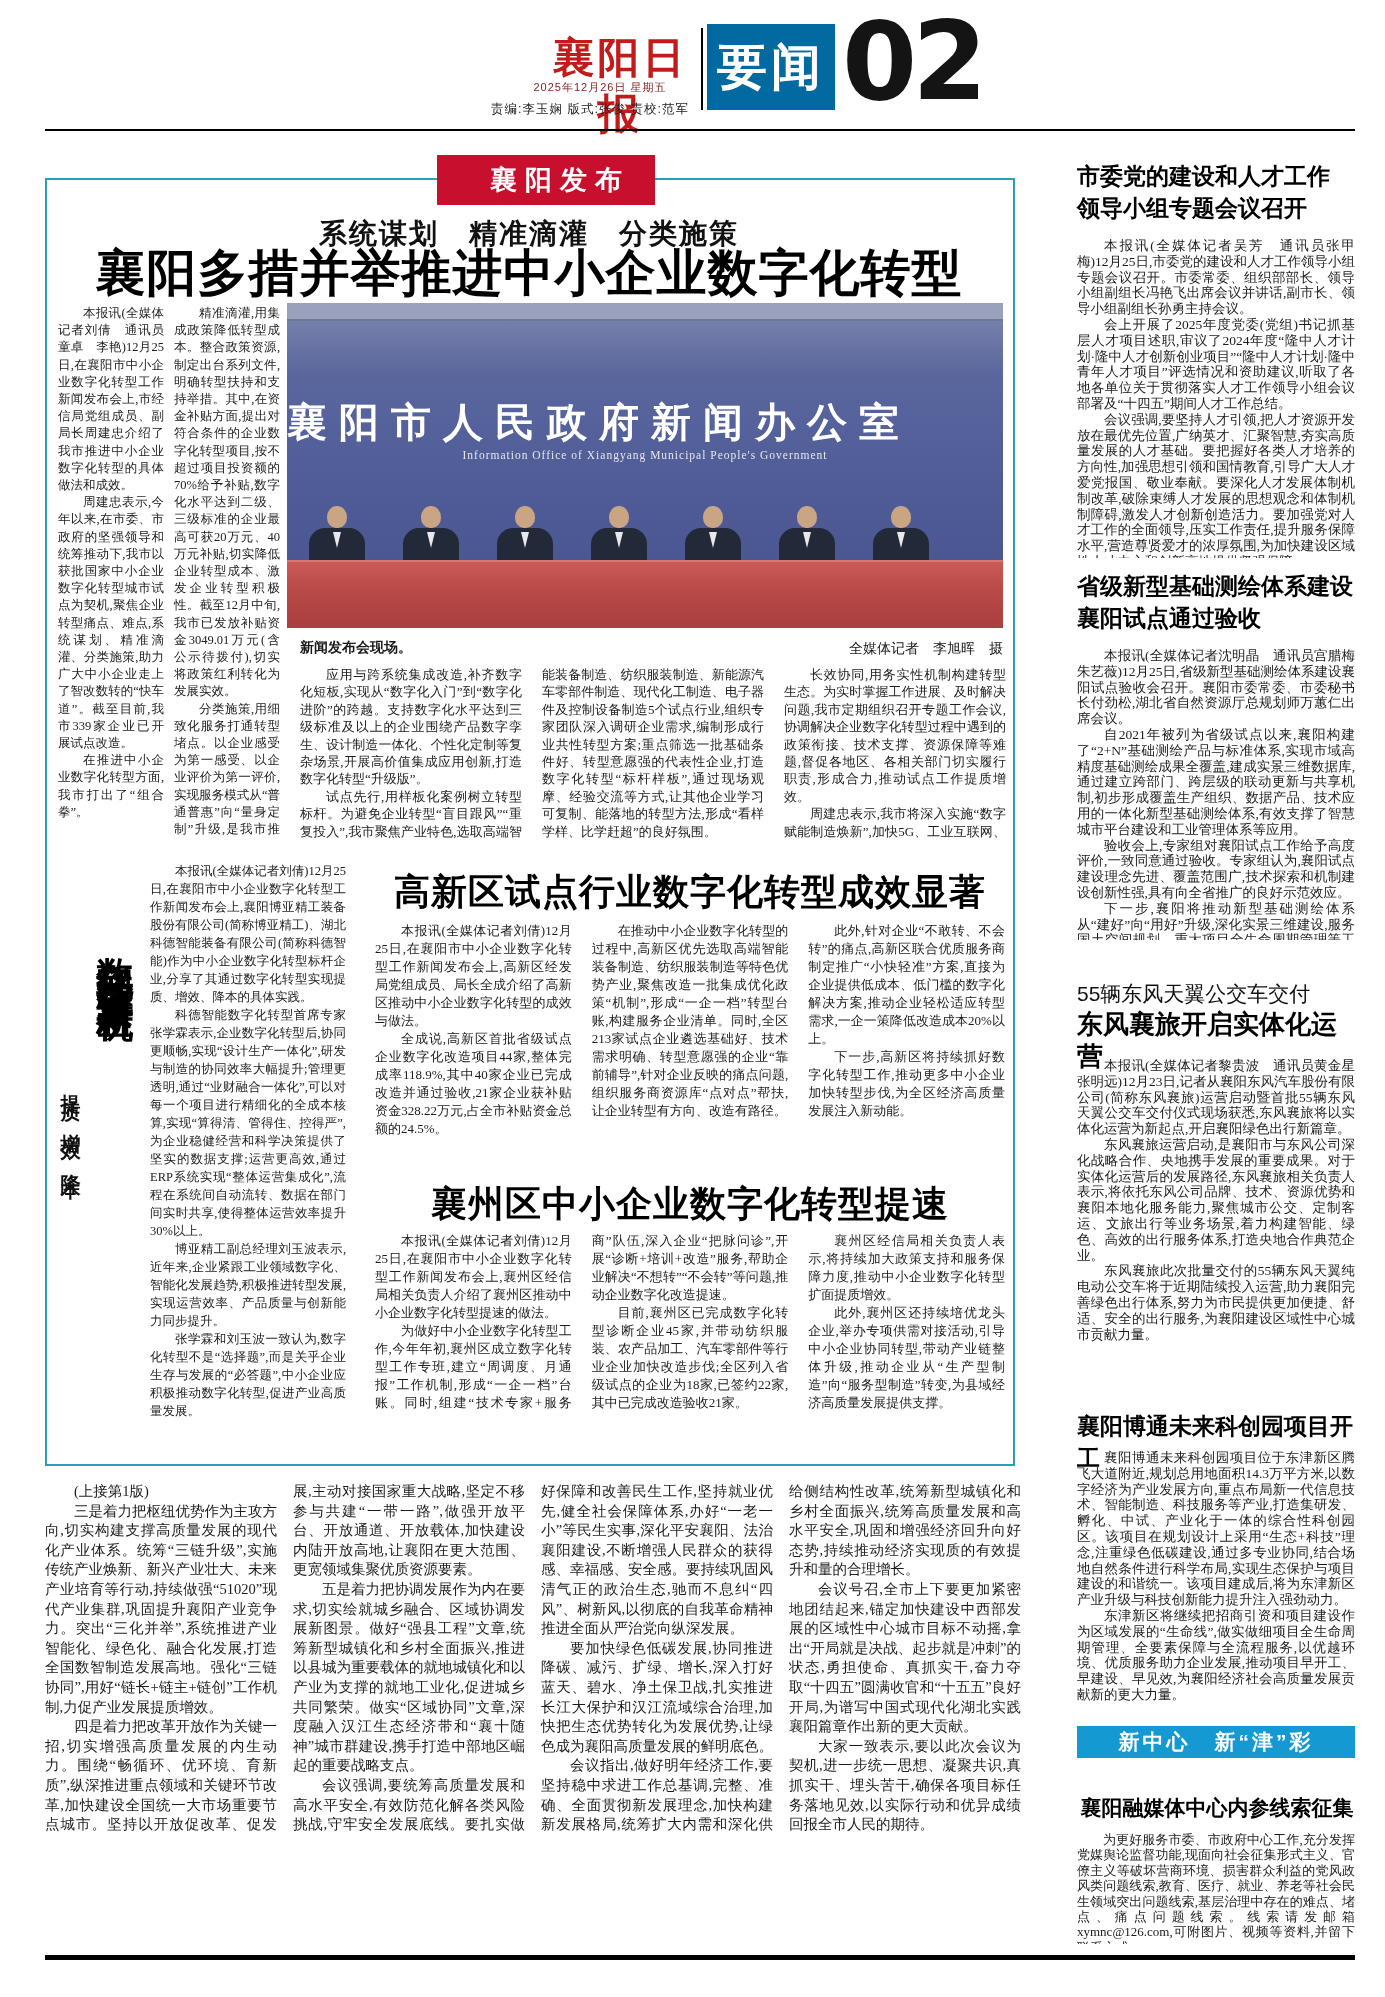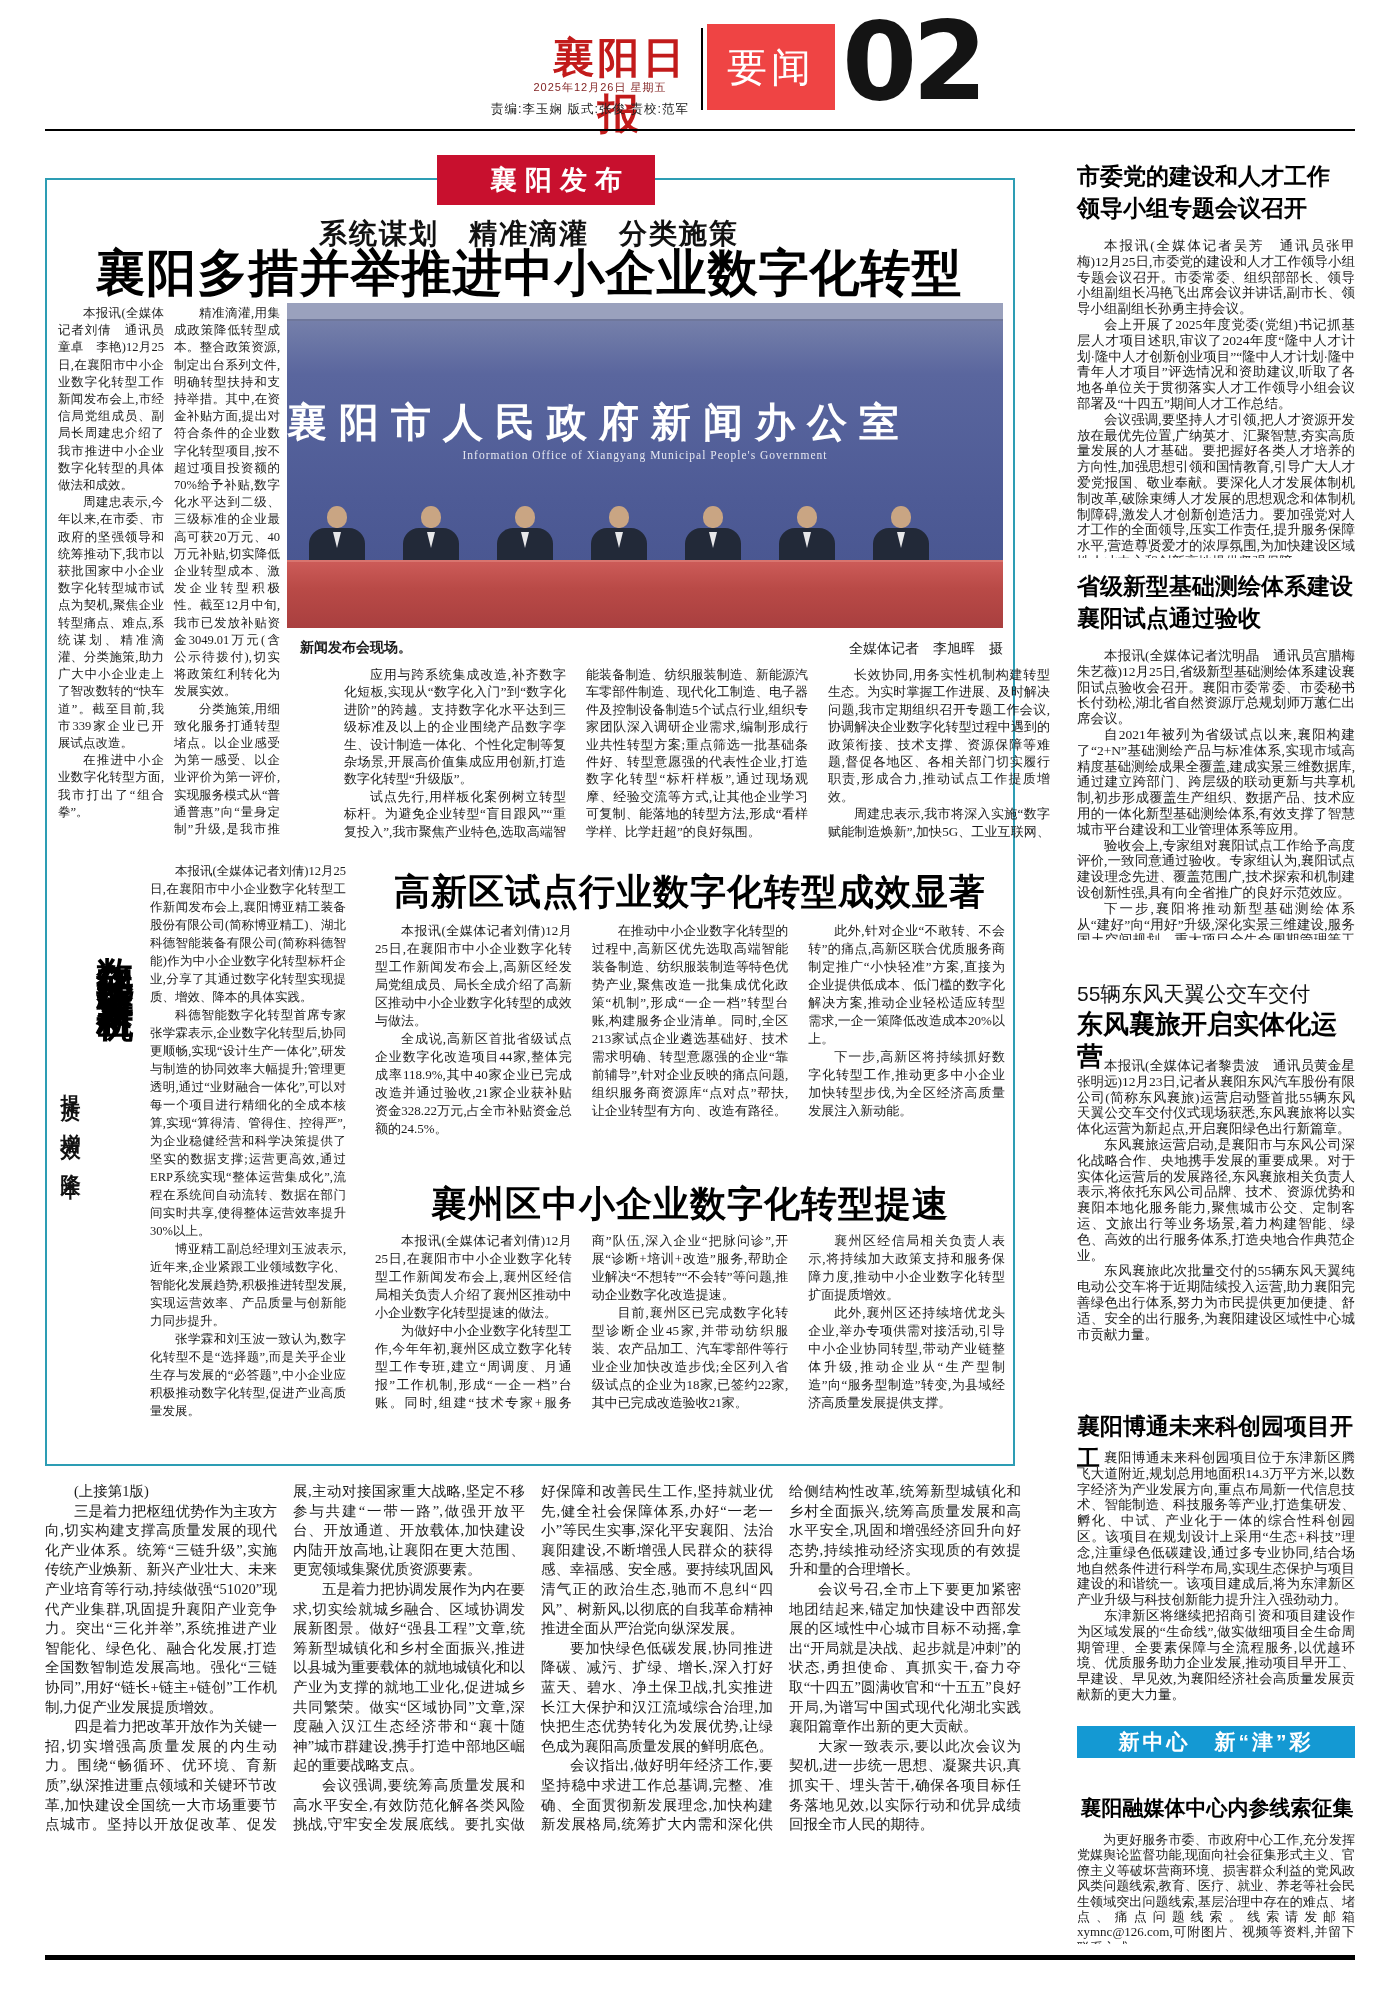--- a/index.html
+++ b/index.html
@@ -5,22 +5,22 @@
   html,body{margin:0;padding:0;background:#e8e8e8;}
   #page{position:relative;width:1385px;height:1997px;background:#ffffff;margin:0 auto;overflow:hidden;
         font-family:"Liberation Serif","DejaVu Serif",serif;color:#1a1a1a;}
   .abs{position:absolute;}
   .sans{font-family:"Liberation Sans","DejaVu Sans",sans-serif;}
   .rule{background:#000;}
   
   .logo{font-size:42px;font-weight:900;color:#c21b1b;letter-spacing:3px;font-family:"Liberation Serif","DejaVu Serif",serif;}
   .dateline{font-size:11px;color:#7f1d1d;text-align:center;letter-spacing:1px;}
   .staffline{font-size:12.5px;color:#222;text-align:center;letter-spacing:1px;}
-  .yw-box{background:#ef4444;color:#fff;display:flex;align-items:center;justify-content:center;
-          font-size:40px;font-weight:400;letter-spacing:4px;}
+  .yw-box{background:#0369a1;color:#fff;display:flex;align-items:center;justify-content:center;
+          font-size:50px;font-weight:700;letter-spacing:4px;}
   .pagenum{font-size:108px;font-weight:700;letter-spacing:-5px;color:#141414;font-family:"DejaVu Sans","Liberation Sans",sans-serif;line-height:1;}
   
   .teal-box{border:2px solid #2d9db4;}
   .badge{background:#c8102e;color:#fff;display:flex;align-items:center;justify-content:center;
          font-size:27px;font-weight:900;letter-spacing:8px;}
   .kicker{font-size:28px;font-weight:800;text-align:center;letter-spacing:2px;color:#111;}
   .main-headline{font-size:50px;font-weight:900;text-align:center;letter-spacing:1px;color:#000;line-height:1.05;}
   .bodytxt{text-align:justify;color:#1c1c1c;}
   .bodytxt p{margin:0;text-indent:2em;}
   .cols2{column-count:2;column-gap:10px;overflow:hidden;}
@@ -129,21 +129,21 @@
           <div class="p-torso"></div>
           <div class="p-shirt"></div>
           <div class="p-card"></div>
         </div>
       </div>
     <div class="ph-table"></div>
   </div>
   <div class="abs caption" style="left:300px;top:639px;">新闻发布会现场。</div>
   <div class="abs credit" style="left:700px;top:640px;width:303px;text-align:right;">全媒体记者　李旭晖　摄</div>
 
-  <div class="abs bodytxt cols3" style="left:300px;top:666px;width:706px;height:176px;font-size:13px;line-height:17.4px;margin-left:44px;">
+  <div class="abs bodytxt cols3" style="left:300px;top:666px;width:706px;height:176px;font-size:13px;line-height:17.4px;">
       <p>应用与跨系统集成改造,补齐数字化短板,实现从“数字化入门”到“数字化进阶”的跨越。支持数字化水平达到三级标准及以上的企业围绕产品数字孪生、设计制造一体化、个性化定制等复杂场景,开展高价值集成应用创新,打造数字化转型“升级版”。</p>
       <p>试点先行,用样板化案例树立转型标杆。为避免企业转型“盲目跟风”“重复投入”,我市聚焦产业特色,选取高端智能装备制造、纺织服装制造、新能源汽车零部件制造、现代化工制造、电子器件及控制设备制造5个试点行业,组织专家团队深入调研企业需求,编制形成行业共性转型方案;重点筛选一批基础条件好、转型意愿强的代表性企业,打造数字化转型“标杆样板”,通过现场观摩、经验交流等方式,让其他企业学习可复制、能落地的转型方法,形成“看样学样、比学赶超”的良好氛围。</p>
       <p>长效协同,用务实性机制构建转型生态。为实时掌握工作进展、及时解决问题,我市定期组织召开专题工作会议,协调解决企业数字化转型过程中遇到的政策衔接、技术支撑、资源保障等难题,督促各地区、各相关部门切实履行职责,形成合力,推动试点工作提质增效。</p>
       <p>周建忠表示,我市将深入实施“数字赋能制造焕新”,加快5G、工业互联网、人工智能等新一代信息技术在工业领域的创新应用,为企业数字化转型提供服务支撑,奋力打造企业数字化转型“襄阳样板”,为我市经济高质量发展注入强劲动力。</p>
     </div>
 
   <div class="abs vtags" style="left:58px;top:1078px;height:230px;">提质 增效 降本</div>
   <div class="abs vhead" style="left:92px;top:928px;height:534px;">数字化转型让企业焕发新生机</div>
   <div class="abs bodytxt" style="left:150px;top:862px;width:196px;height:598px;font-size:12.5px;line-height:18px;overflow:hidden;">
       <p>本报讯(全媒体记者刘倩)12月25日,在襄阳市中小企业数字化转型工作新闻发布会上,襄阳博亚精工装备股份有限公司(简称博亚精工)、湖北科德智能装备有限公司(简称科德智能)作为中小企业数字化转型标杆企业,分享了其通过数字化转型实现提质、增效、降本的具体实践。</p>

